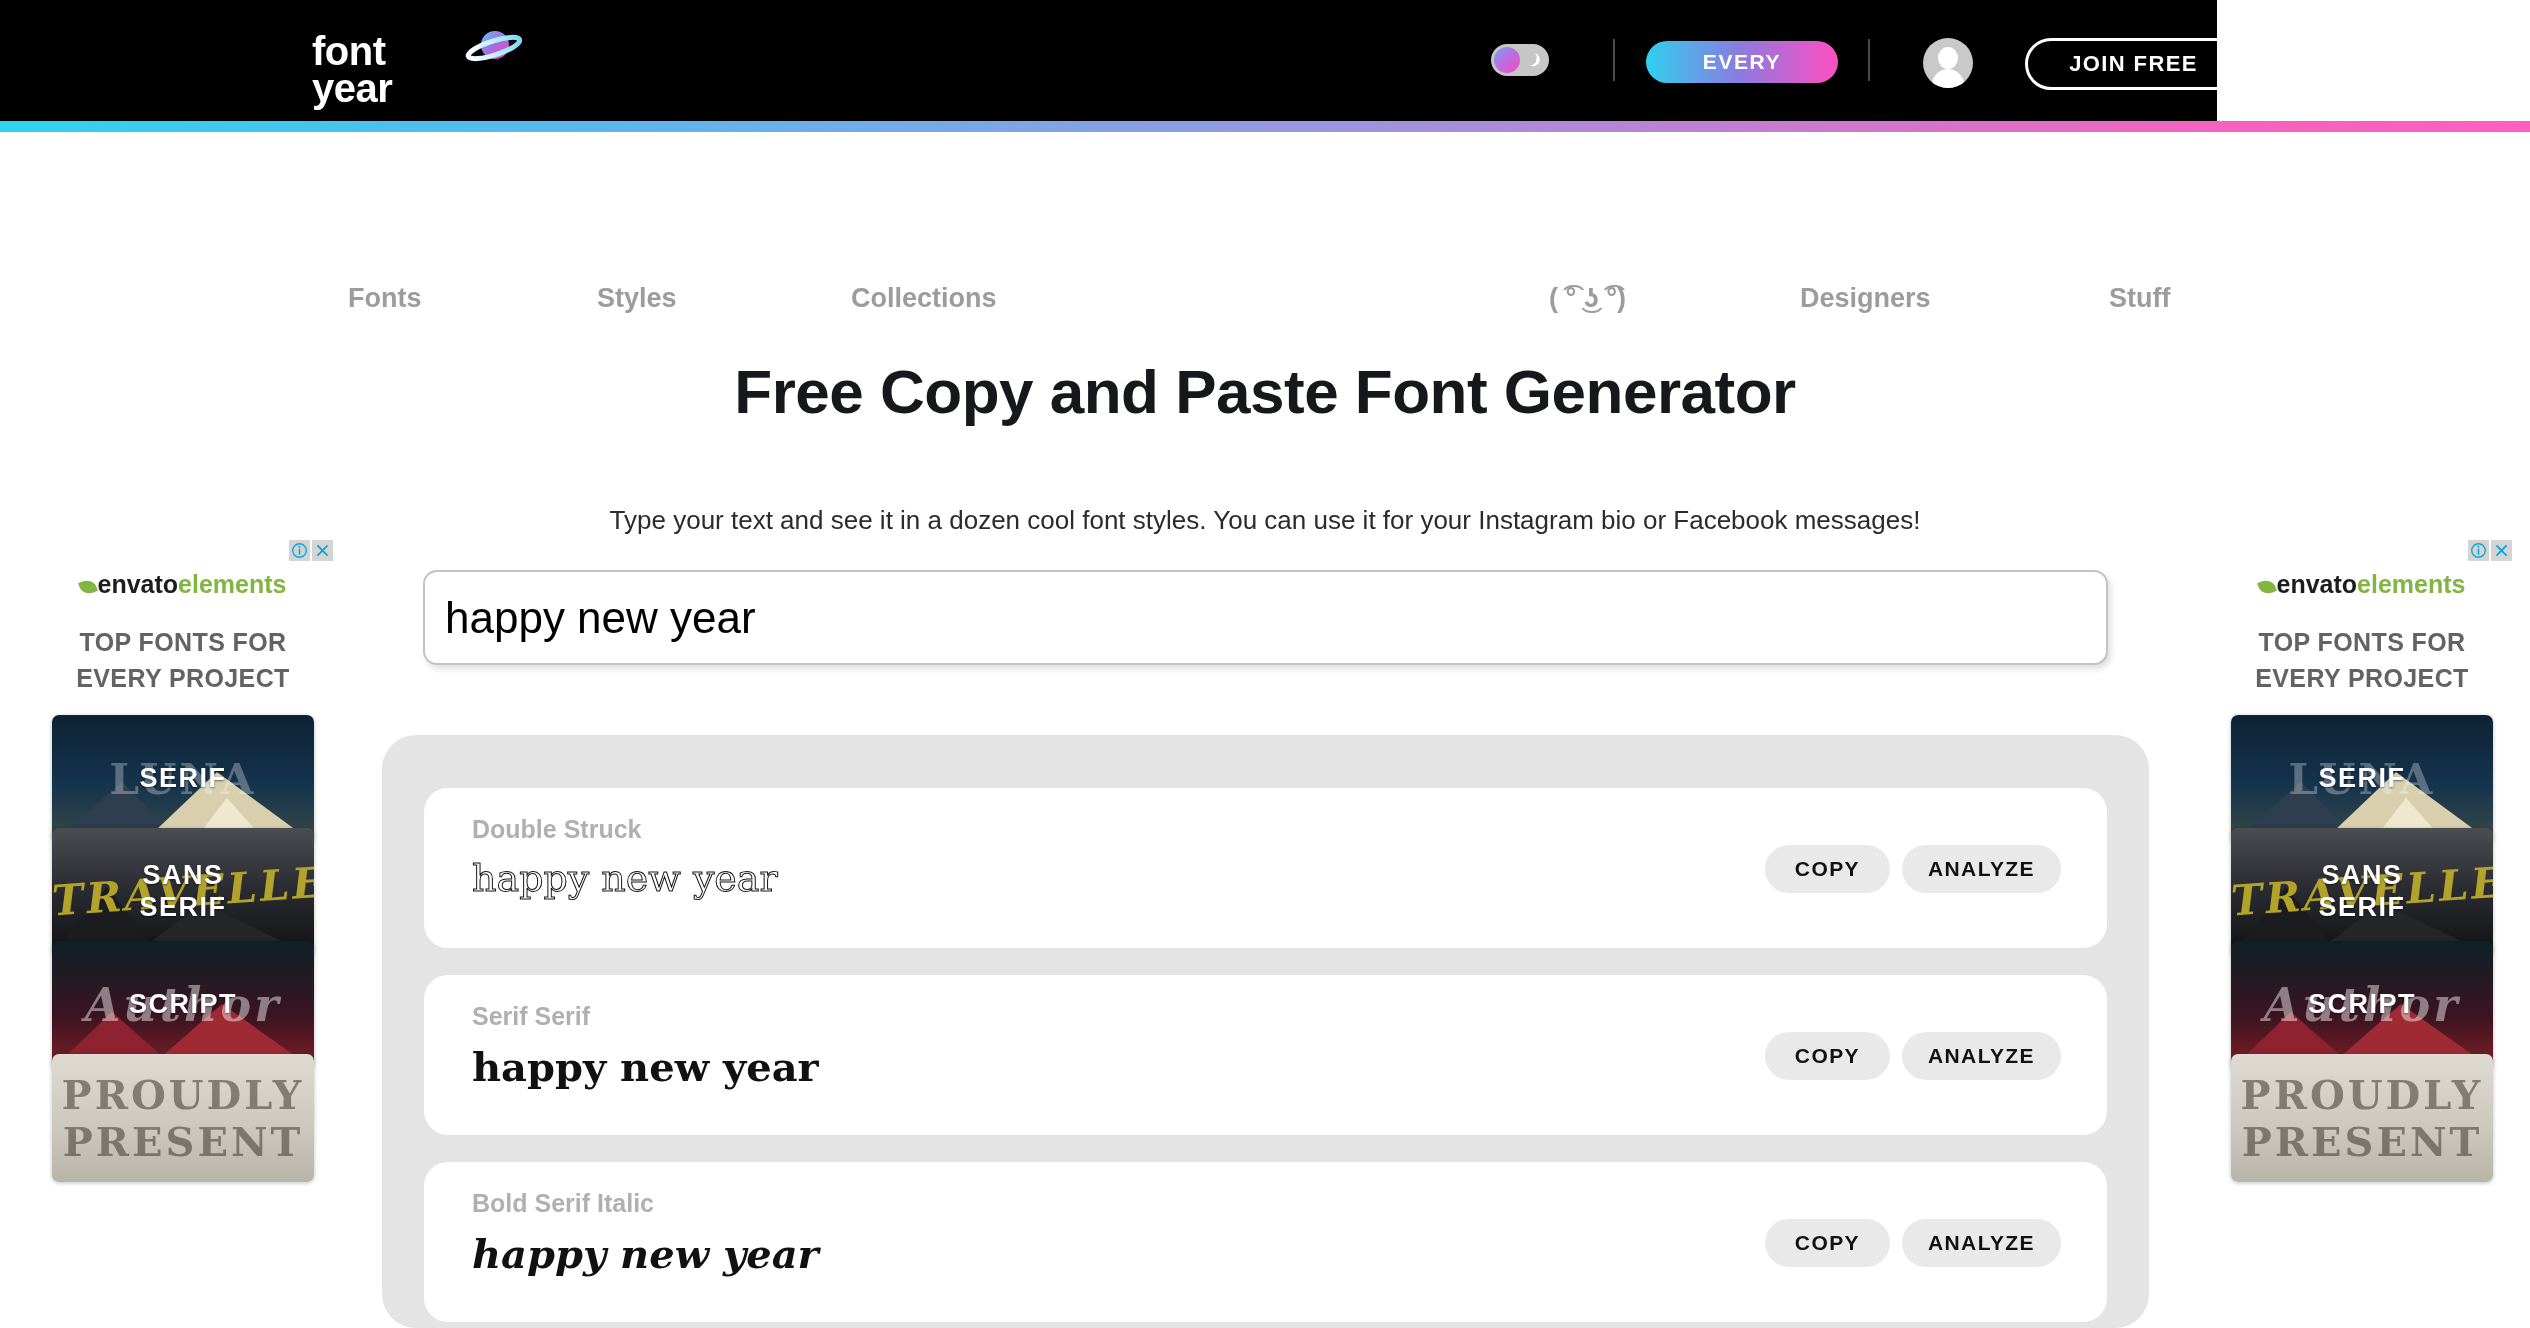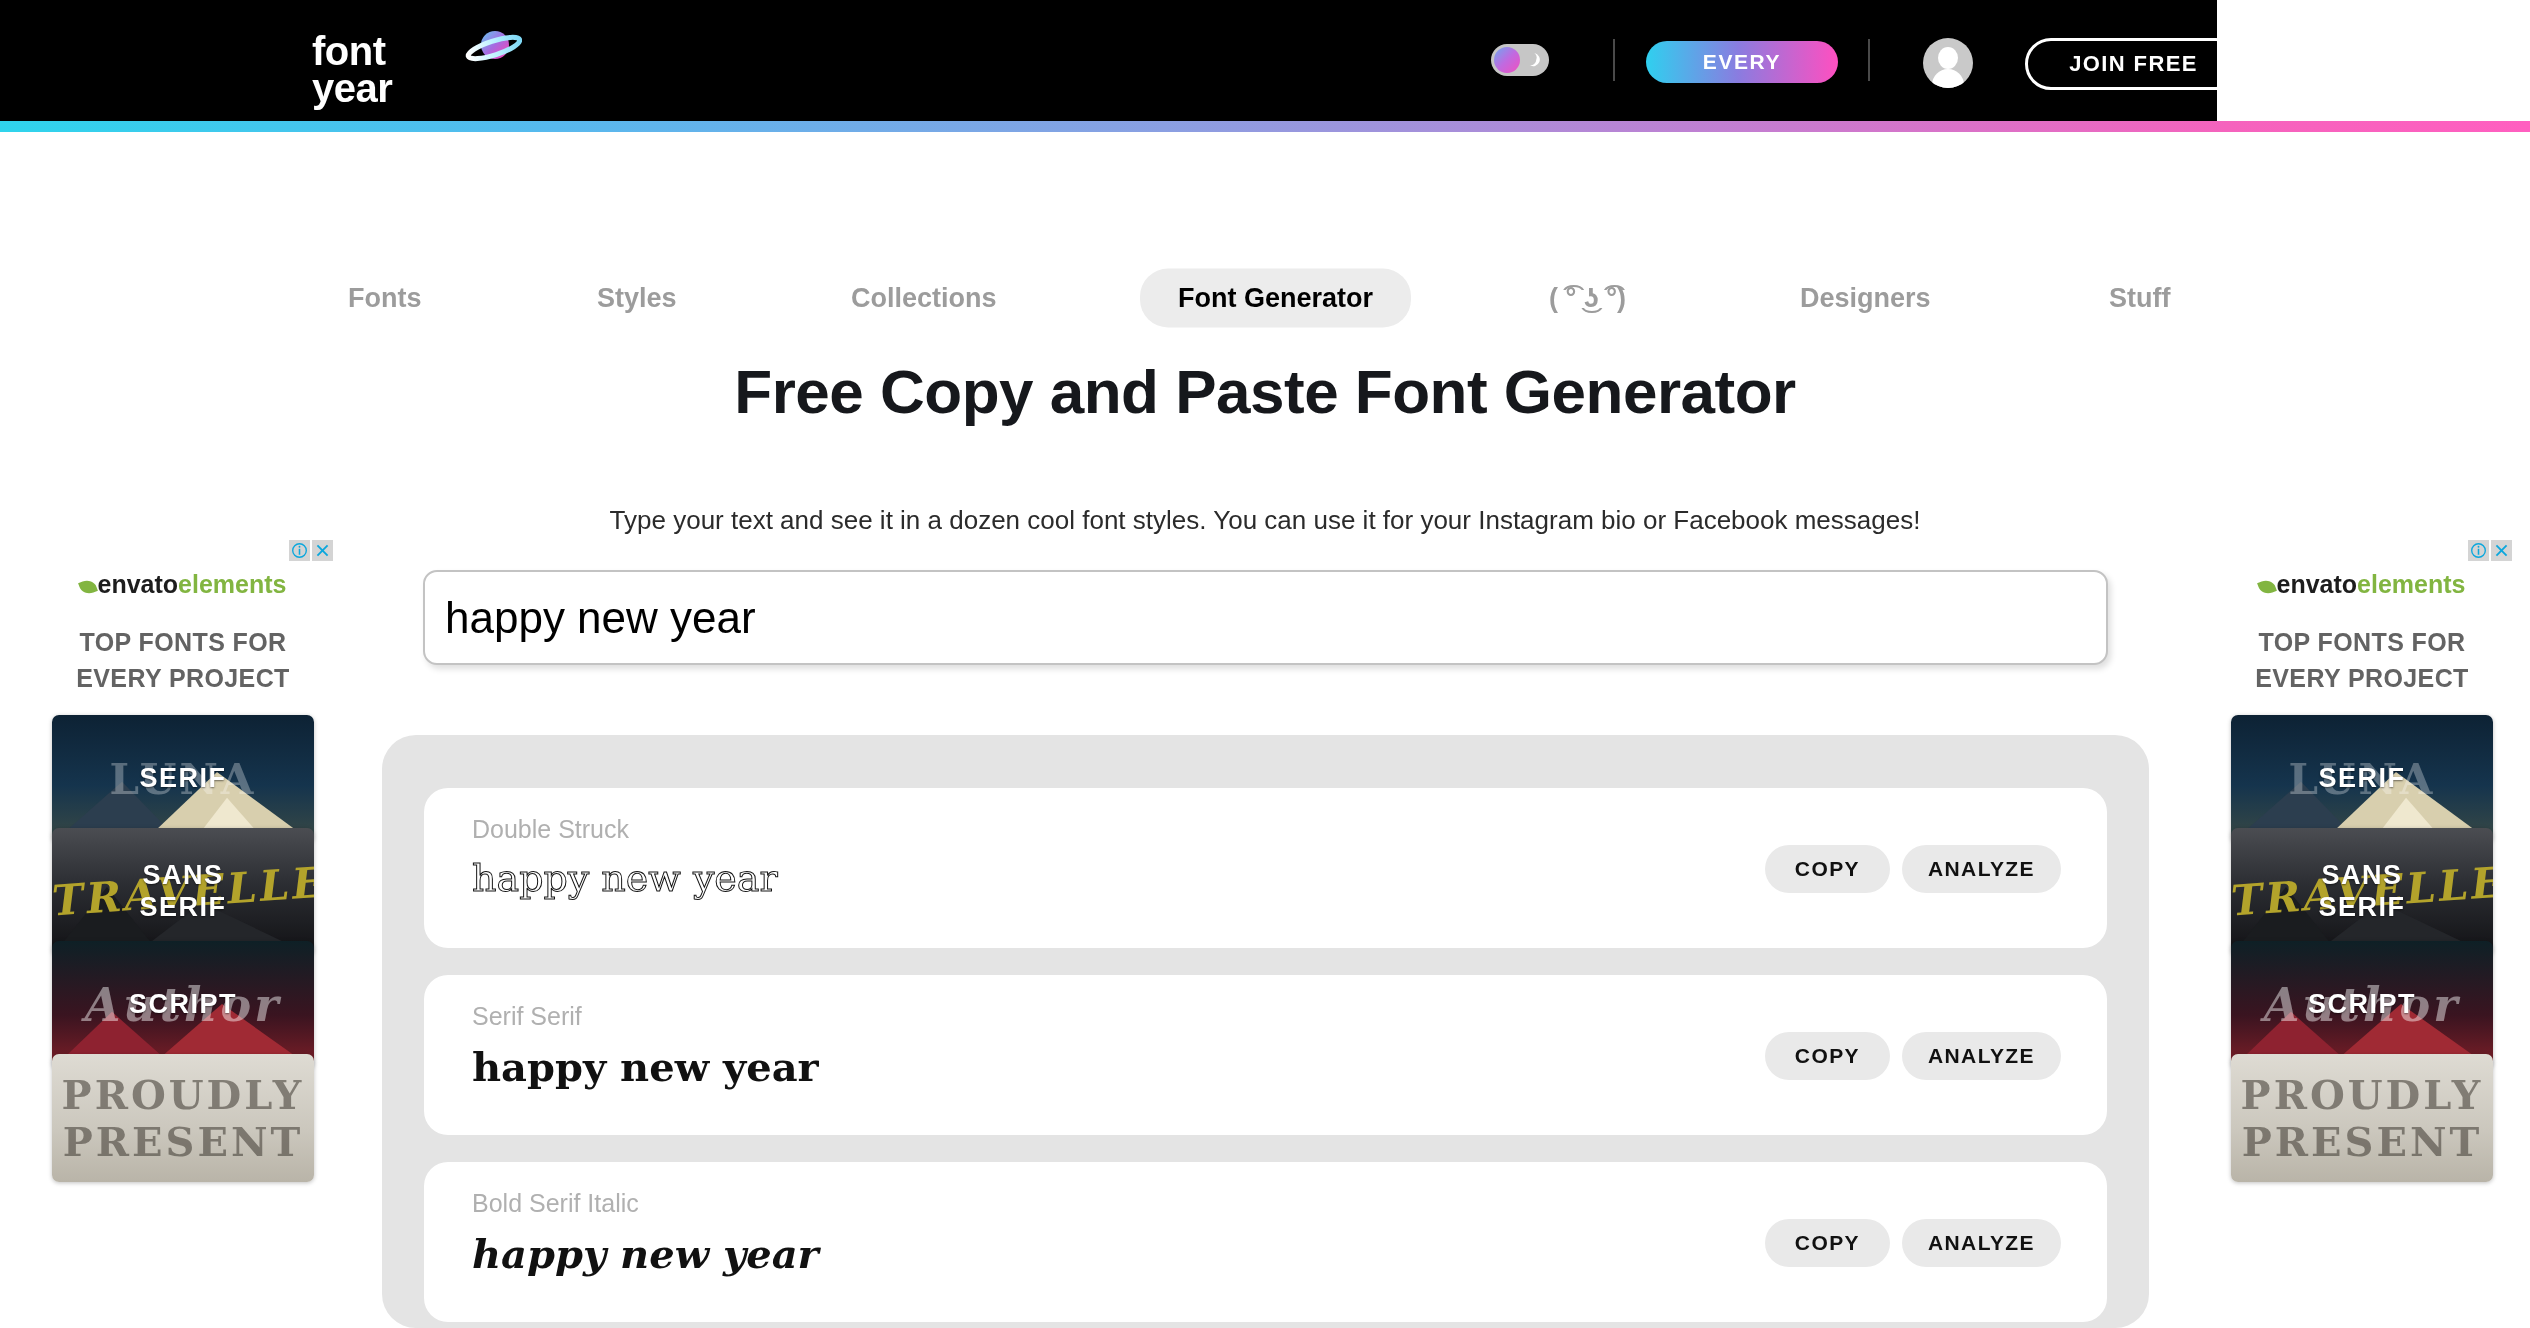--- a/index.html
+++ b/index.html
@@ -189,21 +189,21 @@
     width: 1683px; height: 160px;
     background: #ffffff;
     border-radius: 24px;
   }
   .card-0 { top: 53px; }
   .card-1 { top: 240px; }
   .card-2 { top: 427px; }
 
   .card-label {
     position: absolute; left: 48px; top: 27px;
-    font-size: 25px; font-weight: 400;
+    font-size: 25px; font-weight: 700;
     color: #b0b0b0;
   }
   .card-sample {
     position: absolute; left: 48px; top: 68px;
     font-size: 40px;
     color: #111111;
     white-space: nowrap;
   }
   .sample-double {
     font-family: "DejaVu Serif", serif;
@@ -389,21 +389,20 @@
     <span>JOIN FREE</span>
   </button>
 </div>
 
 <div class="gradient-bar"></div>
 
 <div class="nav">
   <div class="nav-item" style="left:348px">Fonts</div>
   <div class="nav-item" style="left:597px">Styles</div>
   <div class="nav-item" style="left:851px">Collections</div>
-  <div class="nav-item active" style="left:1140px">Font Generator</div>
   <div class="nav-item" style="left:1549px">( ͡° ͜ʖ ͡°)</div>
   <div class="nav-item" style="left:1800px">Designers</div>
   <div class="nav-item" style="left:2109px">Stuff</div>
 </div>
 
 <div class="page-title">
   <span>Free Copy and Paste Font Generator</span>
   <span class="ghost">Free Copy and Paste Font Generator</span>
 </div>
 

